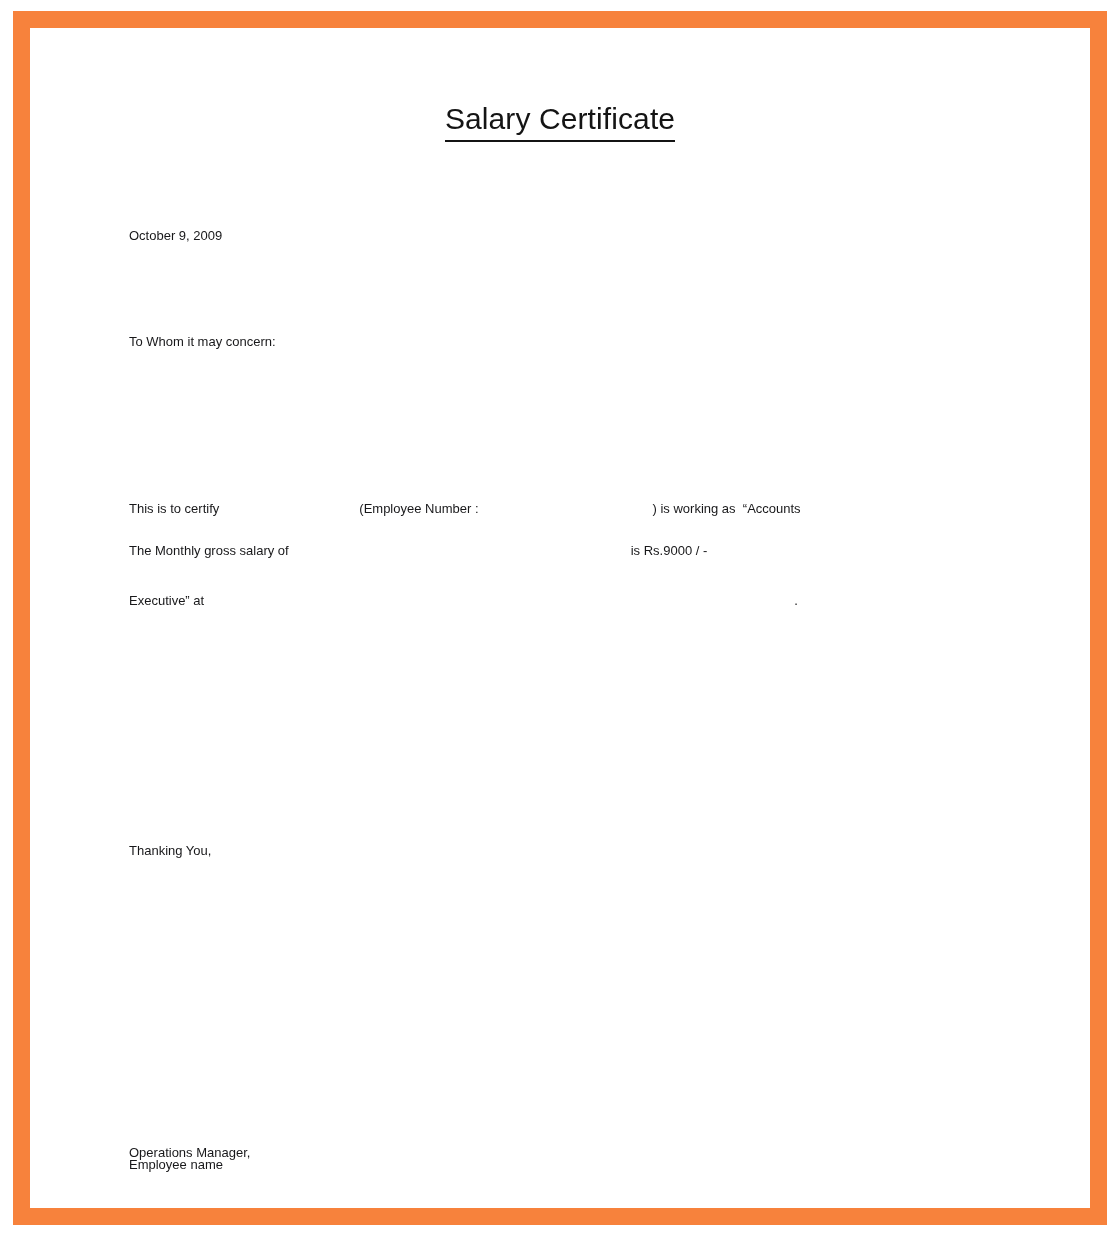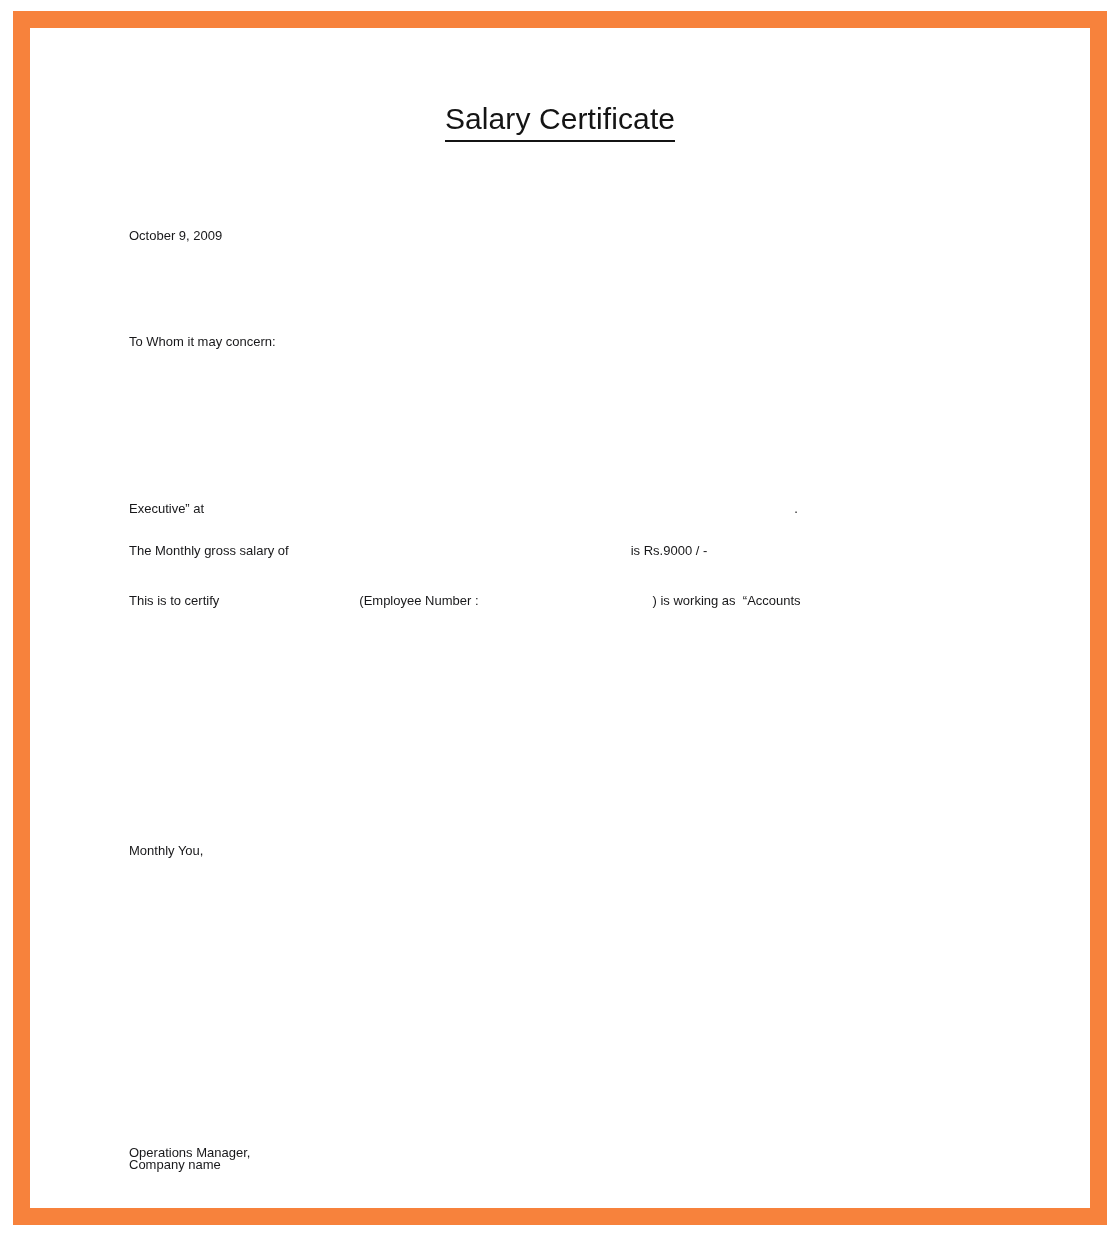--- a/index.html
+++ b/index.html
@@ -114,32 +114,32 @@
 
       <div class="doc-title">
         <span class="title-text">Salary Certificate</span>
       </div>
 
       <div class="line date-line">October 9, 2009</div>
 
       <div class="line salutation">To Whom it may concern:</div>
 
       <div class="line para-certify">
+        <span class="row"><span>This is to certify</span><span class="gap-sm"></span><span>(Employee Number :</span><span class="gap-md"></span><span>) is working as  “Accounts</span></span>
         <span class="row"><span>Executive” at</span><span class="gap-lg"></span><span>.</span></span>
-        <span class="row"><span>This is to certify</span><span class="gap-sm"></span><span>(Employee Number :</span><span class="gap-md"></span><span>) is working as  “Accounts</span></span>
       </div>
 
       <div class="line salary-line"><span>The Monthly gross salary of</span><span class="gap-salary"></span><span>is Rs.9000 / -</span></div>
 
 
-      <div class="line thanking-line">Monthly You,</div>
+      <div class="line thanking-line">Thanking You,</div>
 
       <div class="line signoff-role">Operations Manager,</div>
 
-      <div class="line signoff-org">Company name</div>
+      <div class="line signoff-org">Employee name</div>
 
     </div>
 
     <div class="frame-bottom-fade"></div>
 
   </div>
 
 </div>
 
 </body></html>

